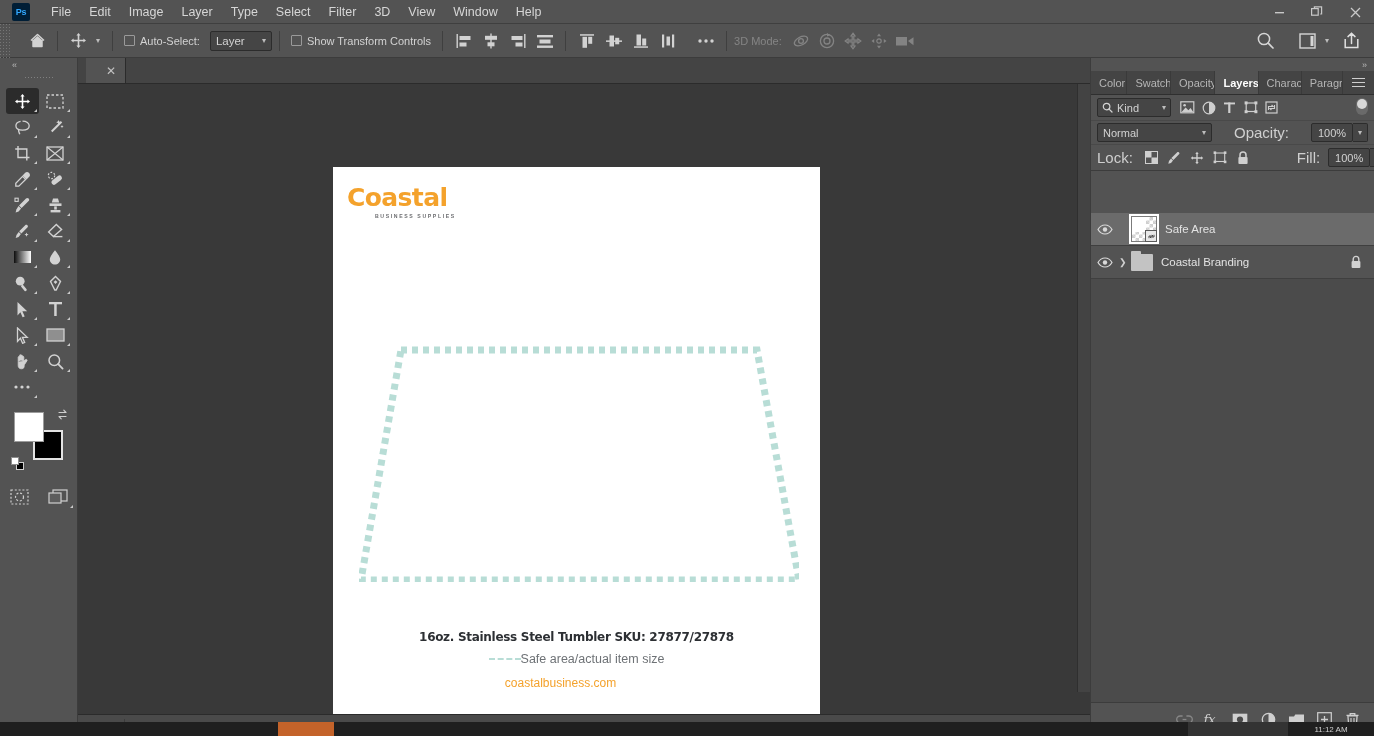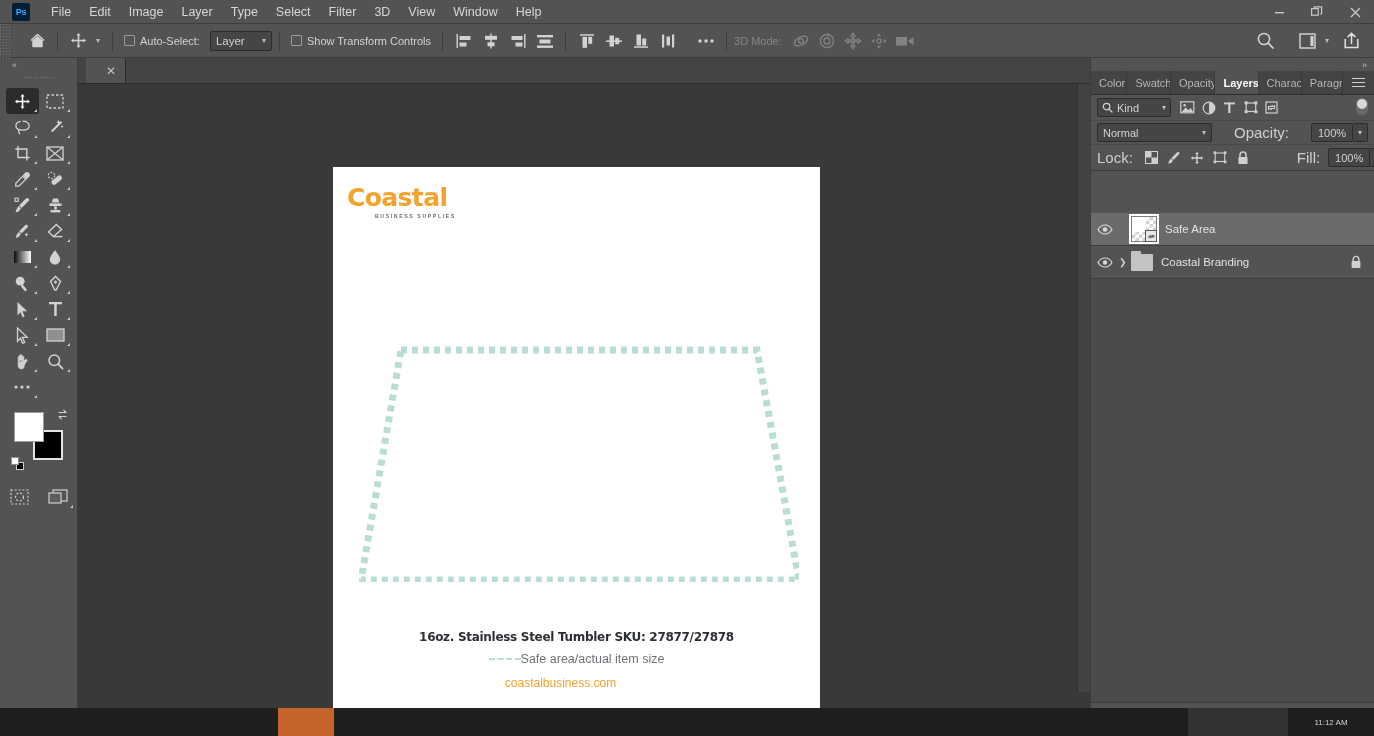--- a/index.html
+++ b/index.html
@@ -317,21 +317,21 @@
     position: absolute; left: 0; right: 0; bottom: 0; height: 34px;
     background: #535353; border-top: 1px solid #3c3c3c;
     display: flex; align-items: center; justify-content: flex-end;
     gap: 8px; padding-right: 12px; color: #cfcfcf;
   }
   .pf-btn { width: 20px; height: 20px; display: flex; align-items: center; justify-content: center; }
   .pf-btn.disabled { opacity: 0.42; }
 
   
   .taskbar {
-    position: absolute; left: 0; bottom: 0; width: 1374px; height: 28px;
+    position: absolute; left: 0; bottom: 0; width: 1374px; height: 14px;
     background: #1f1f1f; display: flex; align-items: stretch;
   }
   .tb-left { width: 278px; background: #1f1f1f; }
   .tb-active { width: 56px; background: #c4632a; }
   .tb-mid { flex: 1; background: #1f1f1f; }
   .tb-tray { width: 100px; background: #333333; }
   .tb-clock {
     width: 86px; background: #1f1f1f; color: #cfcfcf; font-size: 8px;
     display: flex; align-items: center; justify-content: center; overflow: hidden;
   }

